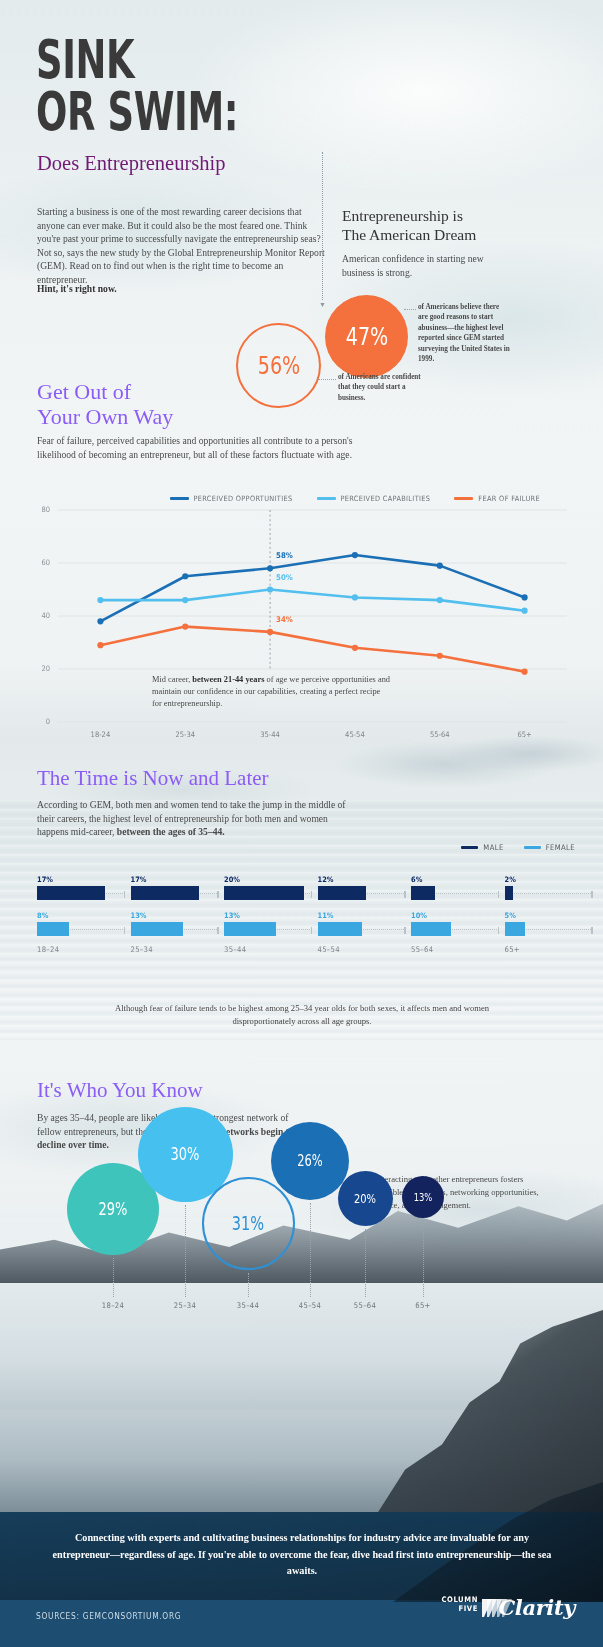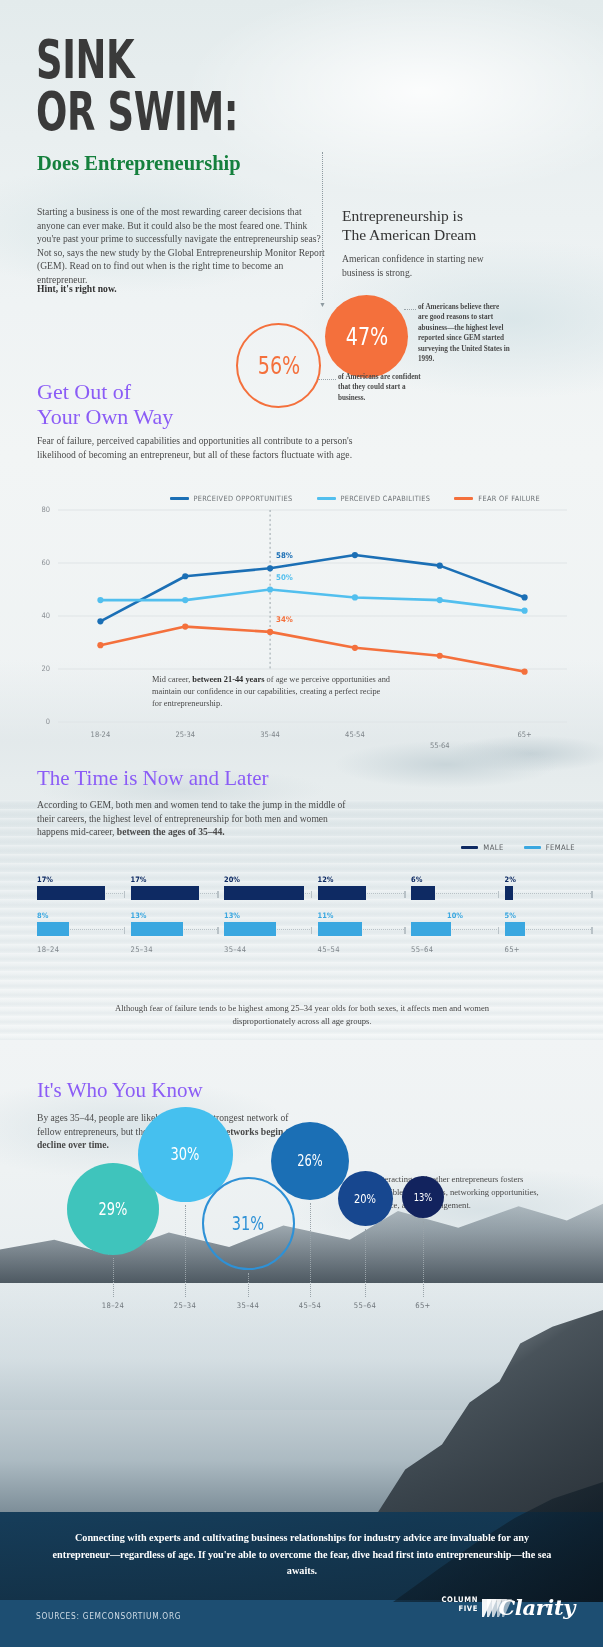--- a/index.html
+++ b/index.html
@@ -66,22 +66,22 @@
   .wrap { position: relative; z-index: 5; }
   .title-main {
     position: absolute; left: 36px; top: 34px;
     font-family: "DejaVu Sans Condensed", "Liberation Sans Narrow", "Liberation Sans", sans-serif;
     font-weight: 700; font-size: 54px; line-height: .97;
     letter-spacing: -0.5px; color: #3a3a3a;
     transform: scaleX(.76); transform-origin: left top;
   }
   .sub-h {
     position: absolute; left: 37px; top: 152px;
-    font-family: "Liberation Serif", serif; font-weight: 700;
-    font-size: 20.5px; line-height: 1.16; color: #15803d;
+    font-family: "Liberation Serif", serif; font-weight: 400;
+    font-size: 20.5px; line-height: 1.16; color: #701a75;
   }
   .body-p {
     font-family: "Liberation Serif", serif;
     font-size: 9.6px; line-height: 1.42; color: #4a4a4a;
   }
   .p-intro { position: absolute; left: 37px; top: 205px; width: 288px; }
   .hint { position: absolute; left: 37px; top: 283px; font-weight: 700; font-size: 9.6px; color: #333;
           font-family: "Liberation Serif", serif; }
 
   .vdots {
@@ -386,21 +386,21 @@
 
 <div class="axis-y-lab" style="left: 30px; top: 717px;">0</div>
     <div class="axis-y-lab" style="left: 30px; top: 664px;">20</div>
     <div class="axis-y-lab" style="left: 30px; top: 611px;">40</div>
     <div class="axis-y-lab" style="left: 30px; top: 558px;">60</div>
     <div class="axis-y-lab" style="left: 30px; top: 505px;">80</div>
     <div class="axis-x-lab" style="left: 78.4167px; top: 730px;">18-24</div>
     <div class="axis-x-lab" style="left: 163.25px; top: 730px;">25-34</div>
     <div class="axis-x-lab" style="left: 248.083px; top: 730px;">35-44</div>
     <div class="axis-x-lab" style="left: 332.917px; top: 730px;">45-54</div>
-    <div class="axis-x-lab" style="left: 417.75px; top: 730px; margin-top: 11px;">55-64</div>
+    <div class="axis-x-lab" style="left: 417.75px; top: 730px;">55-64</div>
     <div class="axis-x-lab" style="left: 502.583px; top: 730px;">65+</div>
     <div class="dpl" style="color: rgb(27, 111, 181); left: 276.083px; top: 551.3px;">58%</div>
     <div class="dpl" style="color: rgb(82, 191, 238); left: 276.083px; top: 572.5px;">50%</div>
     <div class="dpl" style="color: rgb(244, 112, 60); left: 276.083px; top: 614.9px;">34%</div>
     <div class="bargroup" style="left: 37px; top: 875px;">
       <span class="barlab" style="color: rgb(14, 42, 99);">17%</span>
       <div class="bartrack">
         <div class="dotline"></div>
         <div class="fill" style="width: 68px; background: rgb(14, 42, 99);"></div>
       </div>
@@ -462,21 +462,21 @@
       </div>
     </div>
     <div class="bargroup" style="left: 317.5px; top: 911px;">
       <span class="barlab" style="color: rgb(58, 167, 224);">11%</span>
       <div class="bartrack">
         <div class="dotline"></div>
         <div class="fill" style="width: 44px; background: rgb(58, 167, 224);"></div>
       </div>
     </div>
     <div class="bargroup" style="left: 411px; top: 911px;">
-      <span class="barlab" style="color: rgb(58, 167, 224); text-align: center;">10%</span>
+      <span class="barlab" style="color: rgb(58, 167, 224);">10%</span>
       <div class="bartrack">
         <div class="dotline"></div>
         <div class="fill" style="width: 40px; background: rgb(58, 167, 224);"></div>
       </div>
     </div>
     <div class="bargroup" style="left: 504.5px; top: 911px;">
       <span class="barlab" style="color: rgb(58, 167, 224);">5%</span>
       <div class="bartrack">
         <div class="dotline"></div>
         <div class="fill" style="width: 20px; background: rgb(58, 167, 224);"></div>

